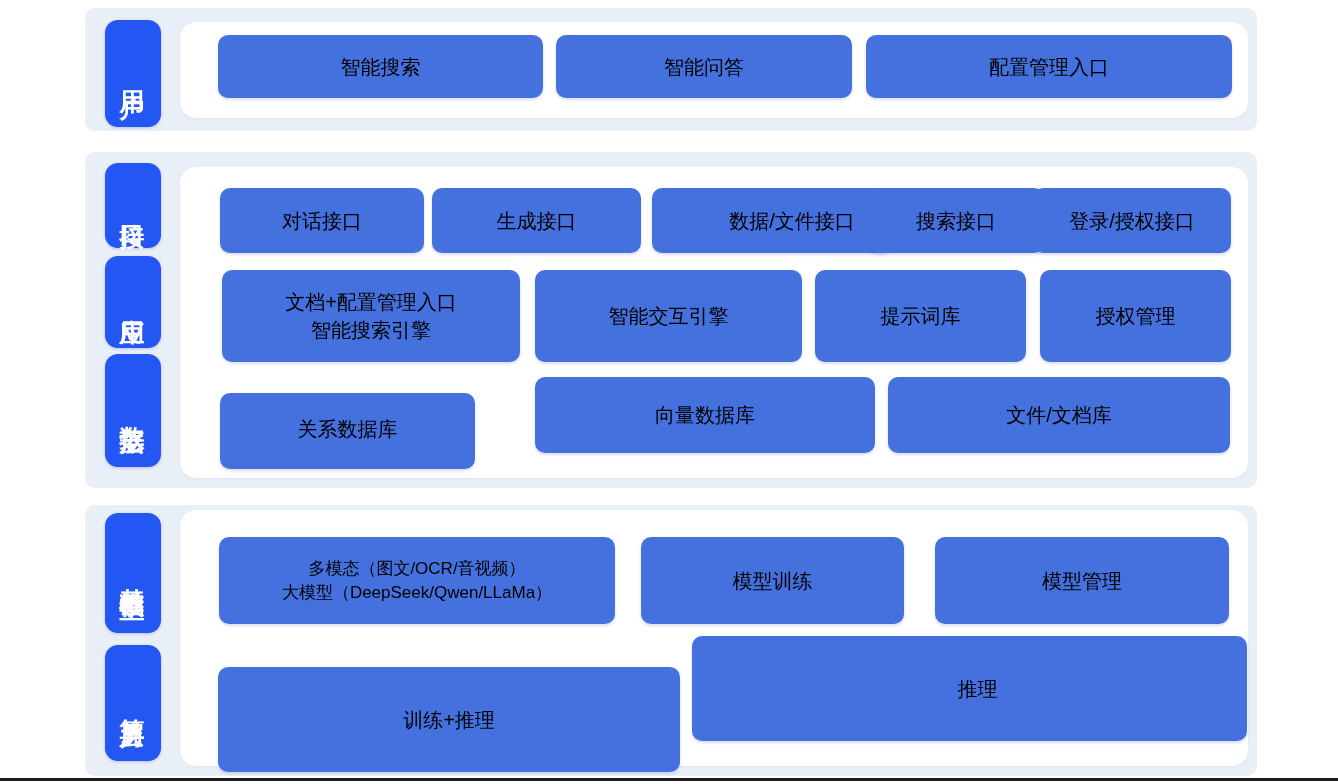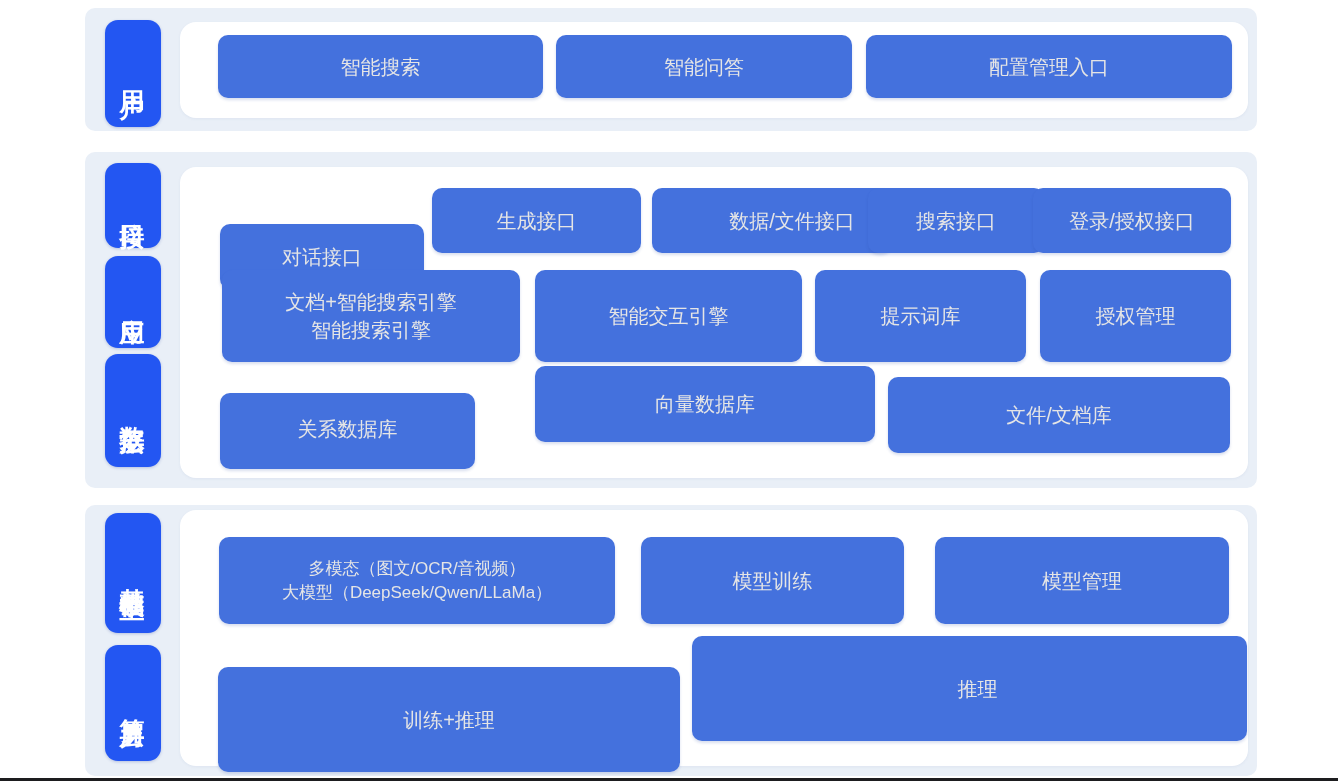--- a/index.html
+++ b/index.html
@@ -38,21 +38,21 @@
     justify-content: center;
     writing-mode: vertical-rl;
     text-orientation: upright;
     letter-spacing: 3px;
     box-shadow: 0 1px 3px rgba(30, 60, 160, 0.25);
   }
   .card {
     position: absolute;
     background: #4471dd;
     border-radius: 10px;
-    color: #e5e5e5;
+    color: #000000;
     font-size: 20px;
     line-height: 1.4;
     display: flex;
     align-items: center;
     justify-content: center;
     text-align: center;
     white-space: pre-line;
     box-shadow: 0 2px 3px rgba(40, 70, 160, 0.18);
   }
   .bottom-line {
@@ -77,34 +77,34 @@
   <div class="card" style="left:556px; top:35px; width:296px; height:63px;">智能问答</div>
   <div class="card" style="left:866px; top:35px; width:366px; height:63px;">配置管理入口</div>
 
   <div class="band" style="left:85px; top:152px; width:1172px; height:336px;"></div>
   <div class="panel" style="left:180px; top:167px; width:1068px; height:311px;"></div>
 
   <div class="vlabel" style="left:105px; top:163px; width:56px; height:85px;">接口</div>
   <div class="vlabel" style="left:105px; top:256px; width:56px; height:92px;">应用</div>
   <div class="vlabel" style="left:105px; top:354px; width:56px; height:113px;">数据层</div>
 
-  <div class="card" style="left:220px; top:188px; width:204px; height:65px;margin-top:36px;">对话接口</div>
+  <div class="card" style="left:220px; top:188px; width:204px; height:65px;">对话接口</div>
   <div class="card" style="left:432px; top:188px; width:209px; height:65px;">生成接口</div>
   <div class="card" style="left:652px; top:188px; width:200px; height:65px;padding-left:40px;">数据/文件接口</div>
   <div class="card" style="left:868px; top:188px; width:176px; height:65px;">搜索接口</div>
   <div class="card" style="left:1033px; top:188px; width:198px; height:65px;">登录/授权接口</div>
 
-  <div class="card" style="left:222px; top:270px; width:298px; height:92px;">文档+智能搜索引擎
+  <div class="card" style="left:222px; top:270px; width:298px; height:92px;">文档+配置管理入口
 智能搜索引擎</div>
   <div class="card" style="left:535px; top:270px; width:267px; height:92px;text-align:right;">智能交互引擎</div>
   <div class="card" style="left:815px; top:270px; width:211px; height:92px;">提示词库</div>
   <div class="card" style="left:1040px; top:270px; width:191px; height:92px;">授权管理</div>
 
   <div class="card" style="left:220px; top:393px; width:255px; height:76px;font-family:Liberation Mono, monospace;">关系数据库</div>
-  <div class="card" style="left:535px; top:366px; width:340px; height:76px;">向量数据库</div>
+  <div class="card" style="left:535px; top:377px; width:340px; height:76px;">向量数据库</div>
   <div class="card" style="left:888px; top:377px; width:342px; height:76px;">文件/文档库</div>
 
   <div class="band" style="left:85px; top:505px; width:1172px; height:271px;"></div>
   <div class="panel" style="left:180px; top:510px; width:1068px; height:256px;"></div>
 
   <div class="vlabel" style="left:105px; top:513px; width:56px; height:120px;">基础模型</div>
   <div class="vlabel" style="left:105px; top:645px; width:56px; height:116px;">算力层</div>
 
   <div class="card" style="left:219px; top:537px; width:396px; height:87px; font-size:17px;">多模态（图文/OCR/音视频）
 大模型（DeepSeek/Qwen/LLaMa）</div>

